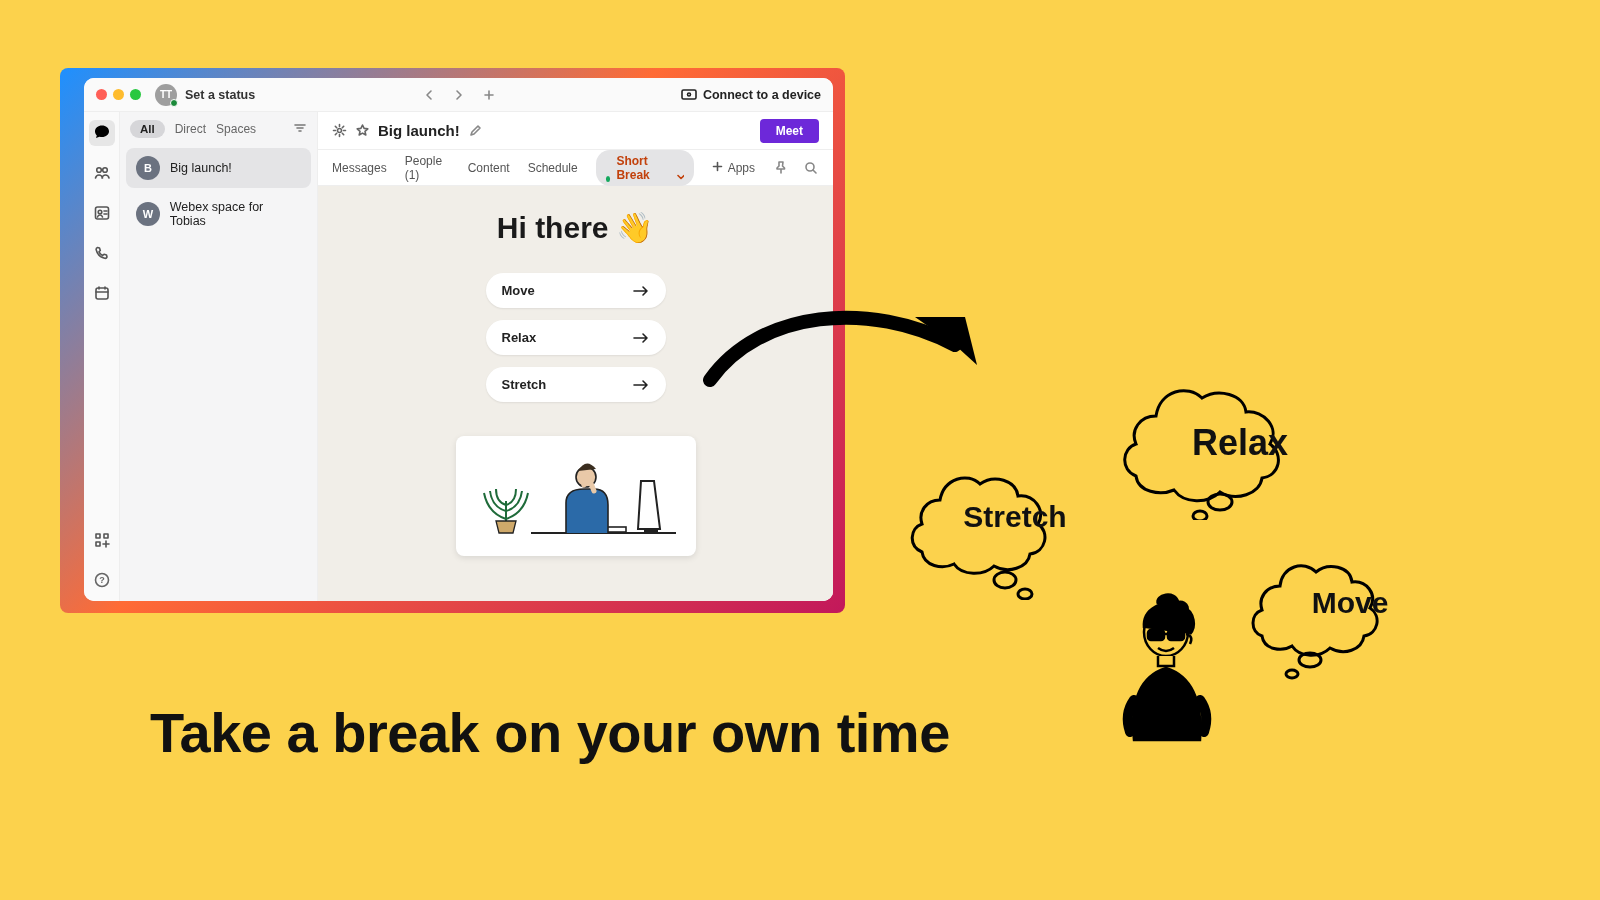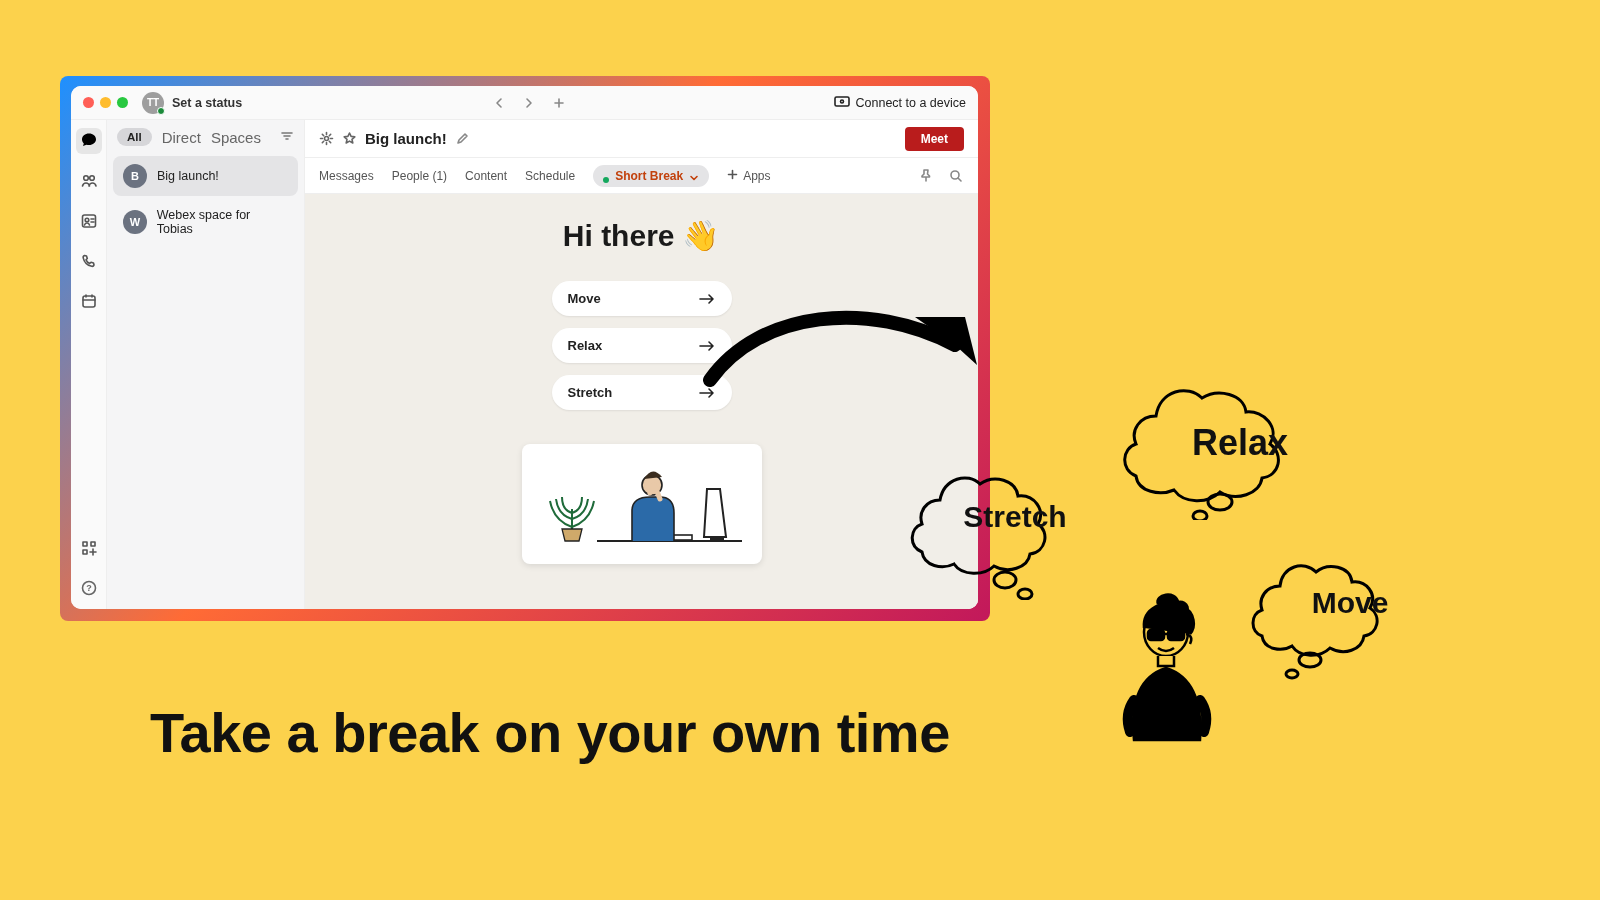--- a/index.html
+++ b/index.html
@@ -50,24 +50,24 @@
   
   .person {
     position: absolute;
     left: 1100px; top: 590px;
     width: 140px; height: 200px;
   }
 
   
   .window-wrap {
     position: absolute;
-    left: 60px; top: 76px;
-    width: 930px; height: 545px;
+    left: 60px; top: 68px;
+    width: 785px; height: 545px;
     border-radius: 8px;
-    padding: 10px 12px 12px 11px;
+    padding: 10px 12px 12px 24px;
     background: linear-gradient(135deg, #1e90ff 0%, #ff6b35 45%, #c2185b 100%);
   }
   .window {
     width: 100%; height: 100%;
     background: #fff;
     border-radius: 10px;
     overflow: hidden;
     display: flex;
     flex-direction: column;
     font-size: 12.5px;
@@ -103,21 +103,21 @@
   }
   .spacer { flex: 0 0 10px; }
   .search {
     flex: 0 0 244px;
     height: 26px;
     background:#ededf0;border-radius:13px;
     display:flex;align-items:center;gap:8px;padding:0 12px;
     color:#777;
   }
   .grow { flex:1; }
-  .connect { display:flex;align-items:flex-start;gap:6px;color:#222;font-weight:400; }
+  .connect { display:flex;align-items:center;gap:6px;color:#222;font-weight:700; }
 
   
   .body {
     flex:1; display:flex;
   }
   .rail {
     width:36px; background:#fafafa; border-right:1px solid #eee;
     display:flex;flex-direction:column;align-items:center;padding:8px 0;gap:14px;
   }
   .rail .ic {
@@ -130,41 +130,41 @@
   .list {
     width:198px;background:#f5f5f6;border-right:1px solid #eee;
     display:flex;flex-direction:column;
   }
   .list-tabs {
     display:flex;align-items:center;gap:10px;padding:8px 10px;
   }
   .chip {
     padding:3px 10px;border-radius:11px;background:#d6d6d9;font-weight:600;font-size:11.5px;
   }
-  .list-tabs .lt { color:#666; font-size:15px; }
+  .list-tabs .lt { color:#666; font-size:12px; }
   .filter-ic { margin-left:auto;color:#777;}
   .space-item {
     display:flex;align-items:center;gap:10px;padding:8px 10px;border-radius:8px;margin:2px 6px;
   }
   .space-item.selected { background:#e4e4e6; }
   .space-item .av {
     width:24px;height:24px;border-radius:50%;background:#6b7280;color:#fff;
     display:flex;align-items:center;justify-content:center;font-size:11px;font-weight:700;
   }
   .space-item .nm { font-size:12.5px;color:#222; }
 
   .content {
     flex:1;display:flex;flex-direction:column;background:#f8f8f9;
   }
   .content-head {
     height:38px;display:flex;align-items:center;gap:8px;padding:0 14px;background:#fff;border-bottom:1px solid #eee;
   }
   .space-title { font-weight:800;font-size:15px; }
   .meet-btn {
-    margin-left:auto;background:#b91c1c;color:#fff;border-radius:4px;
+    margin-left:auto;background:#6d28d9;color:#fff;border-radius:4px;
     padding:5px 16px;font-weight:700;font-size:12px;
   }
   .content-tabs {
     height:36px;display:flex;align-items:center;gap:18px;padding:0 14px;background:#fff;border-bottom:1px solid #eee;
     font-size:12px;color:#555;
   }
   .pill {
     display:flex;align-items:flex-end;gap:6px;background:#e4e4e6;border-radius:14px;padding:4px 10px;font-weight:600;color:#c2410c;
   }
   .pill .dot{width:6px;height:6px;border-radius:50%;background:#14a85e;display:inline-block;}

